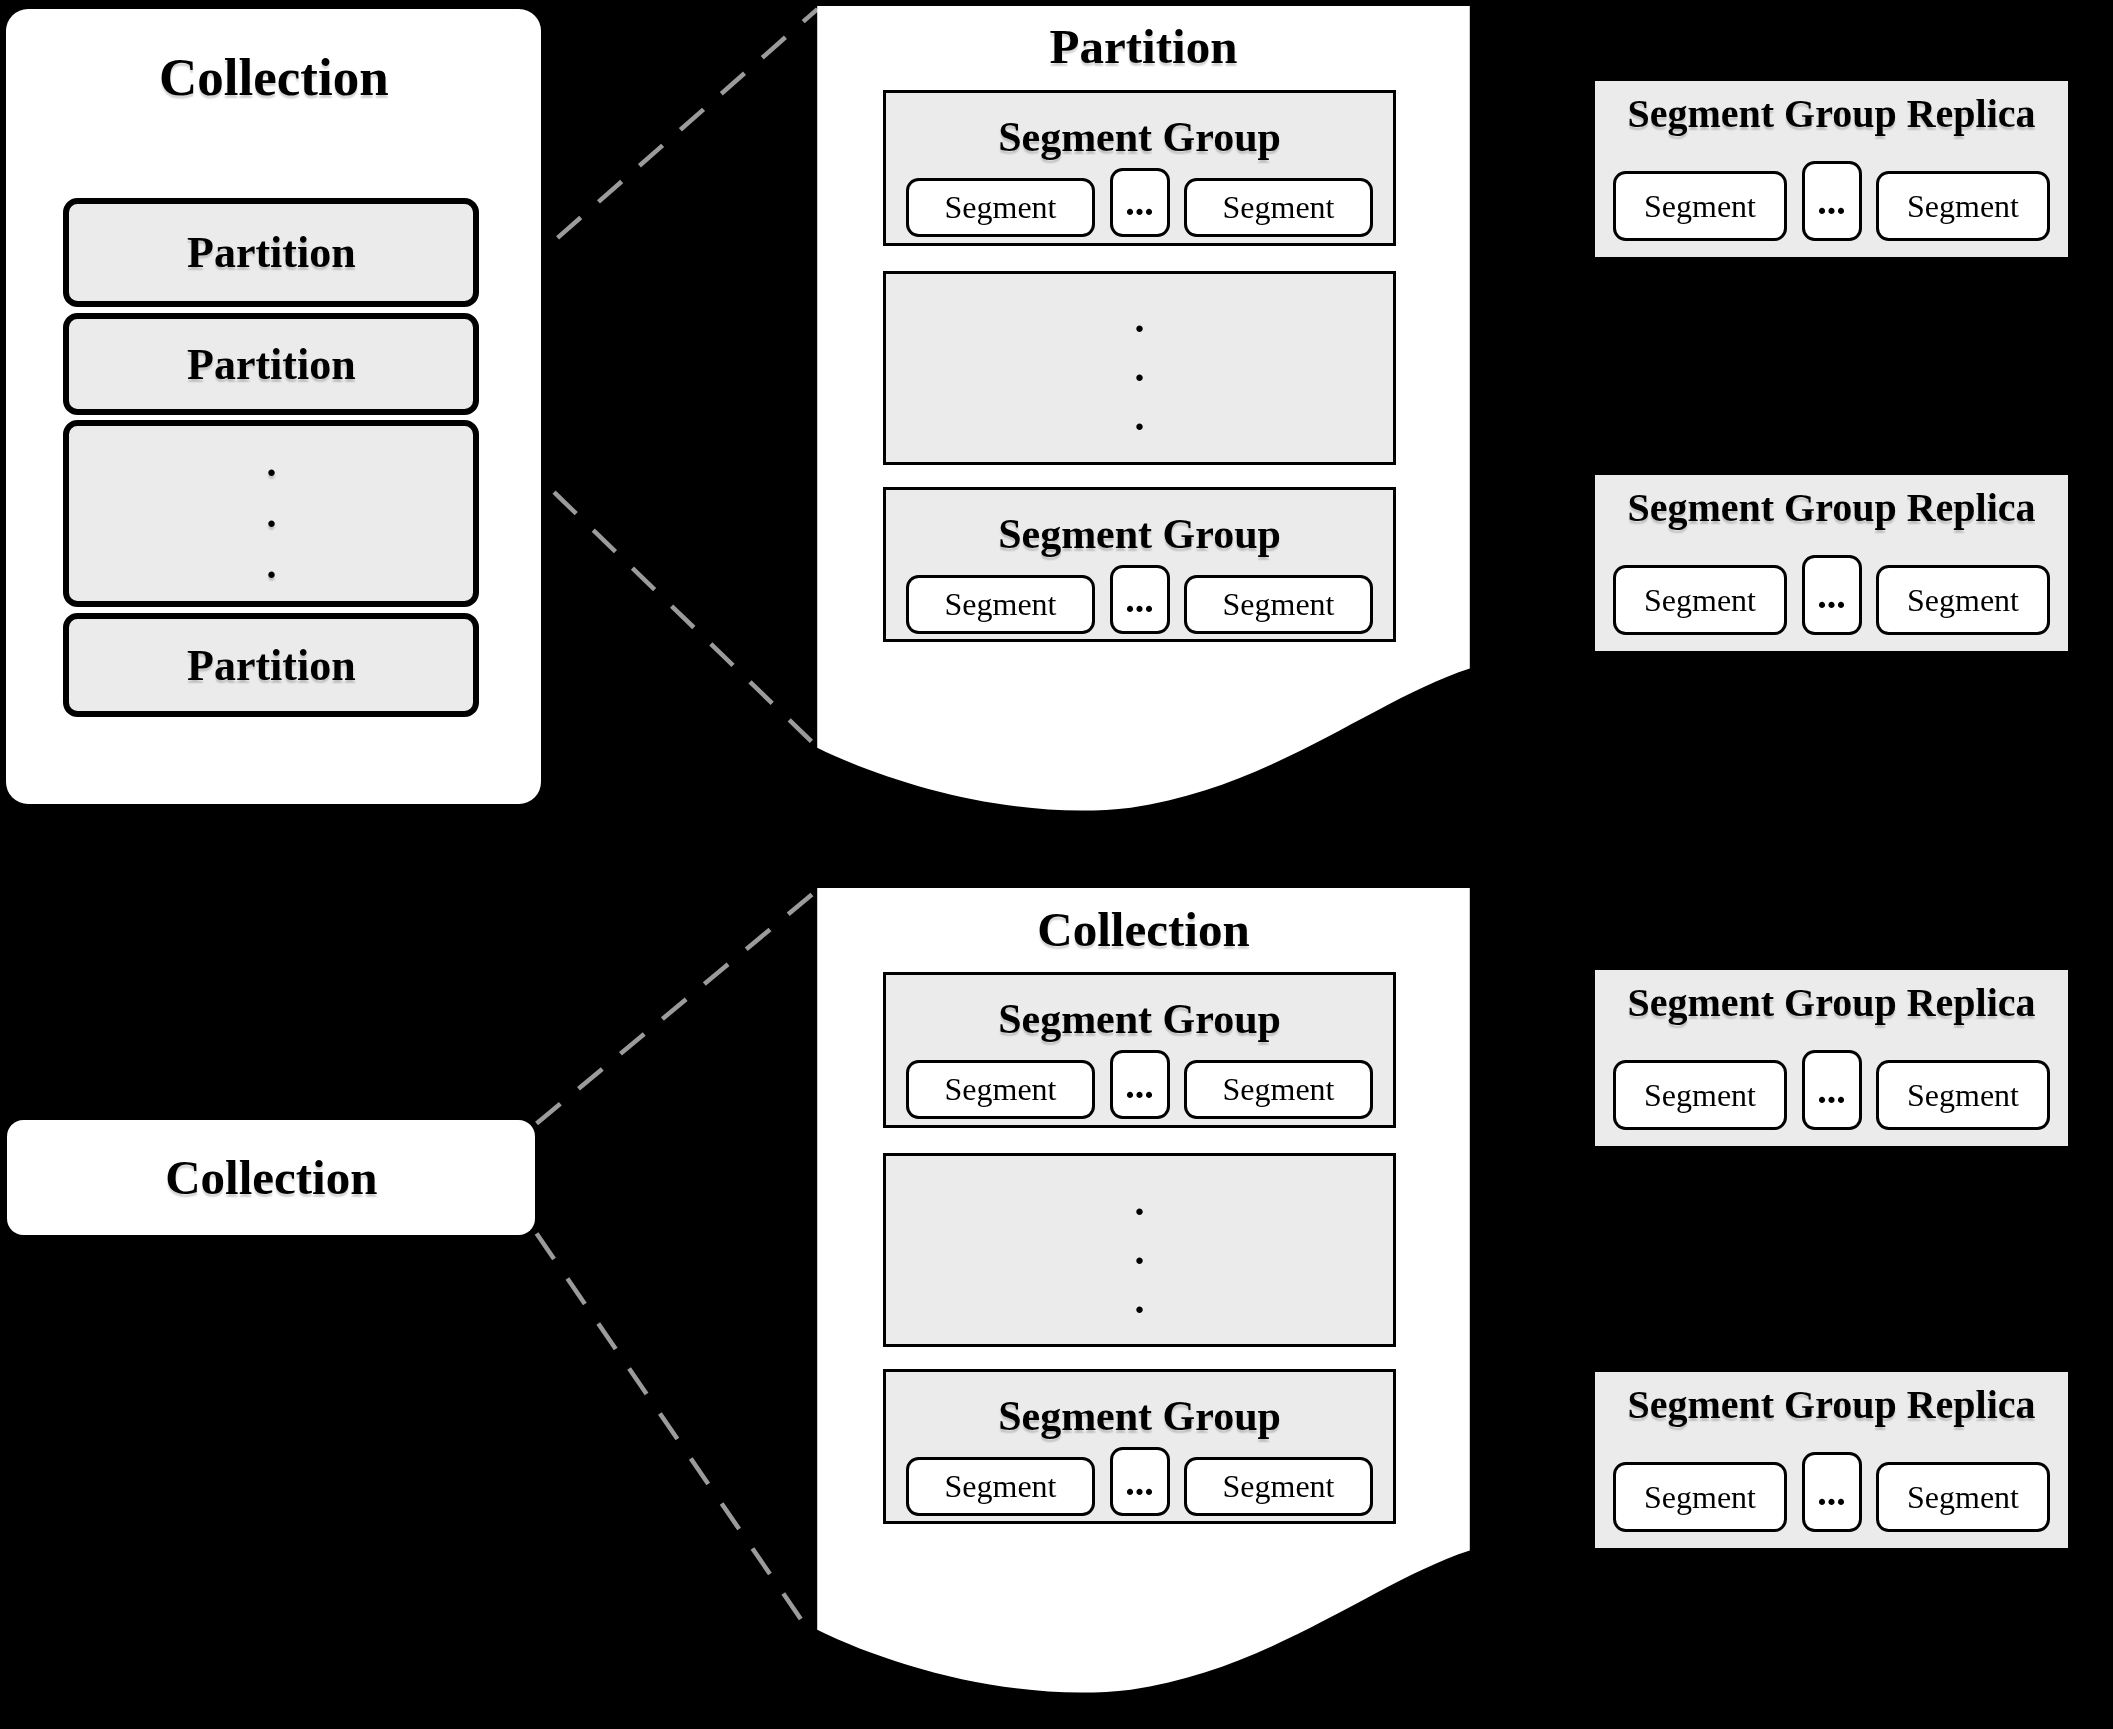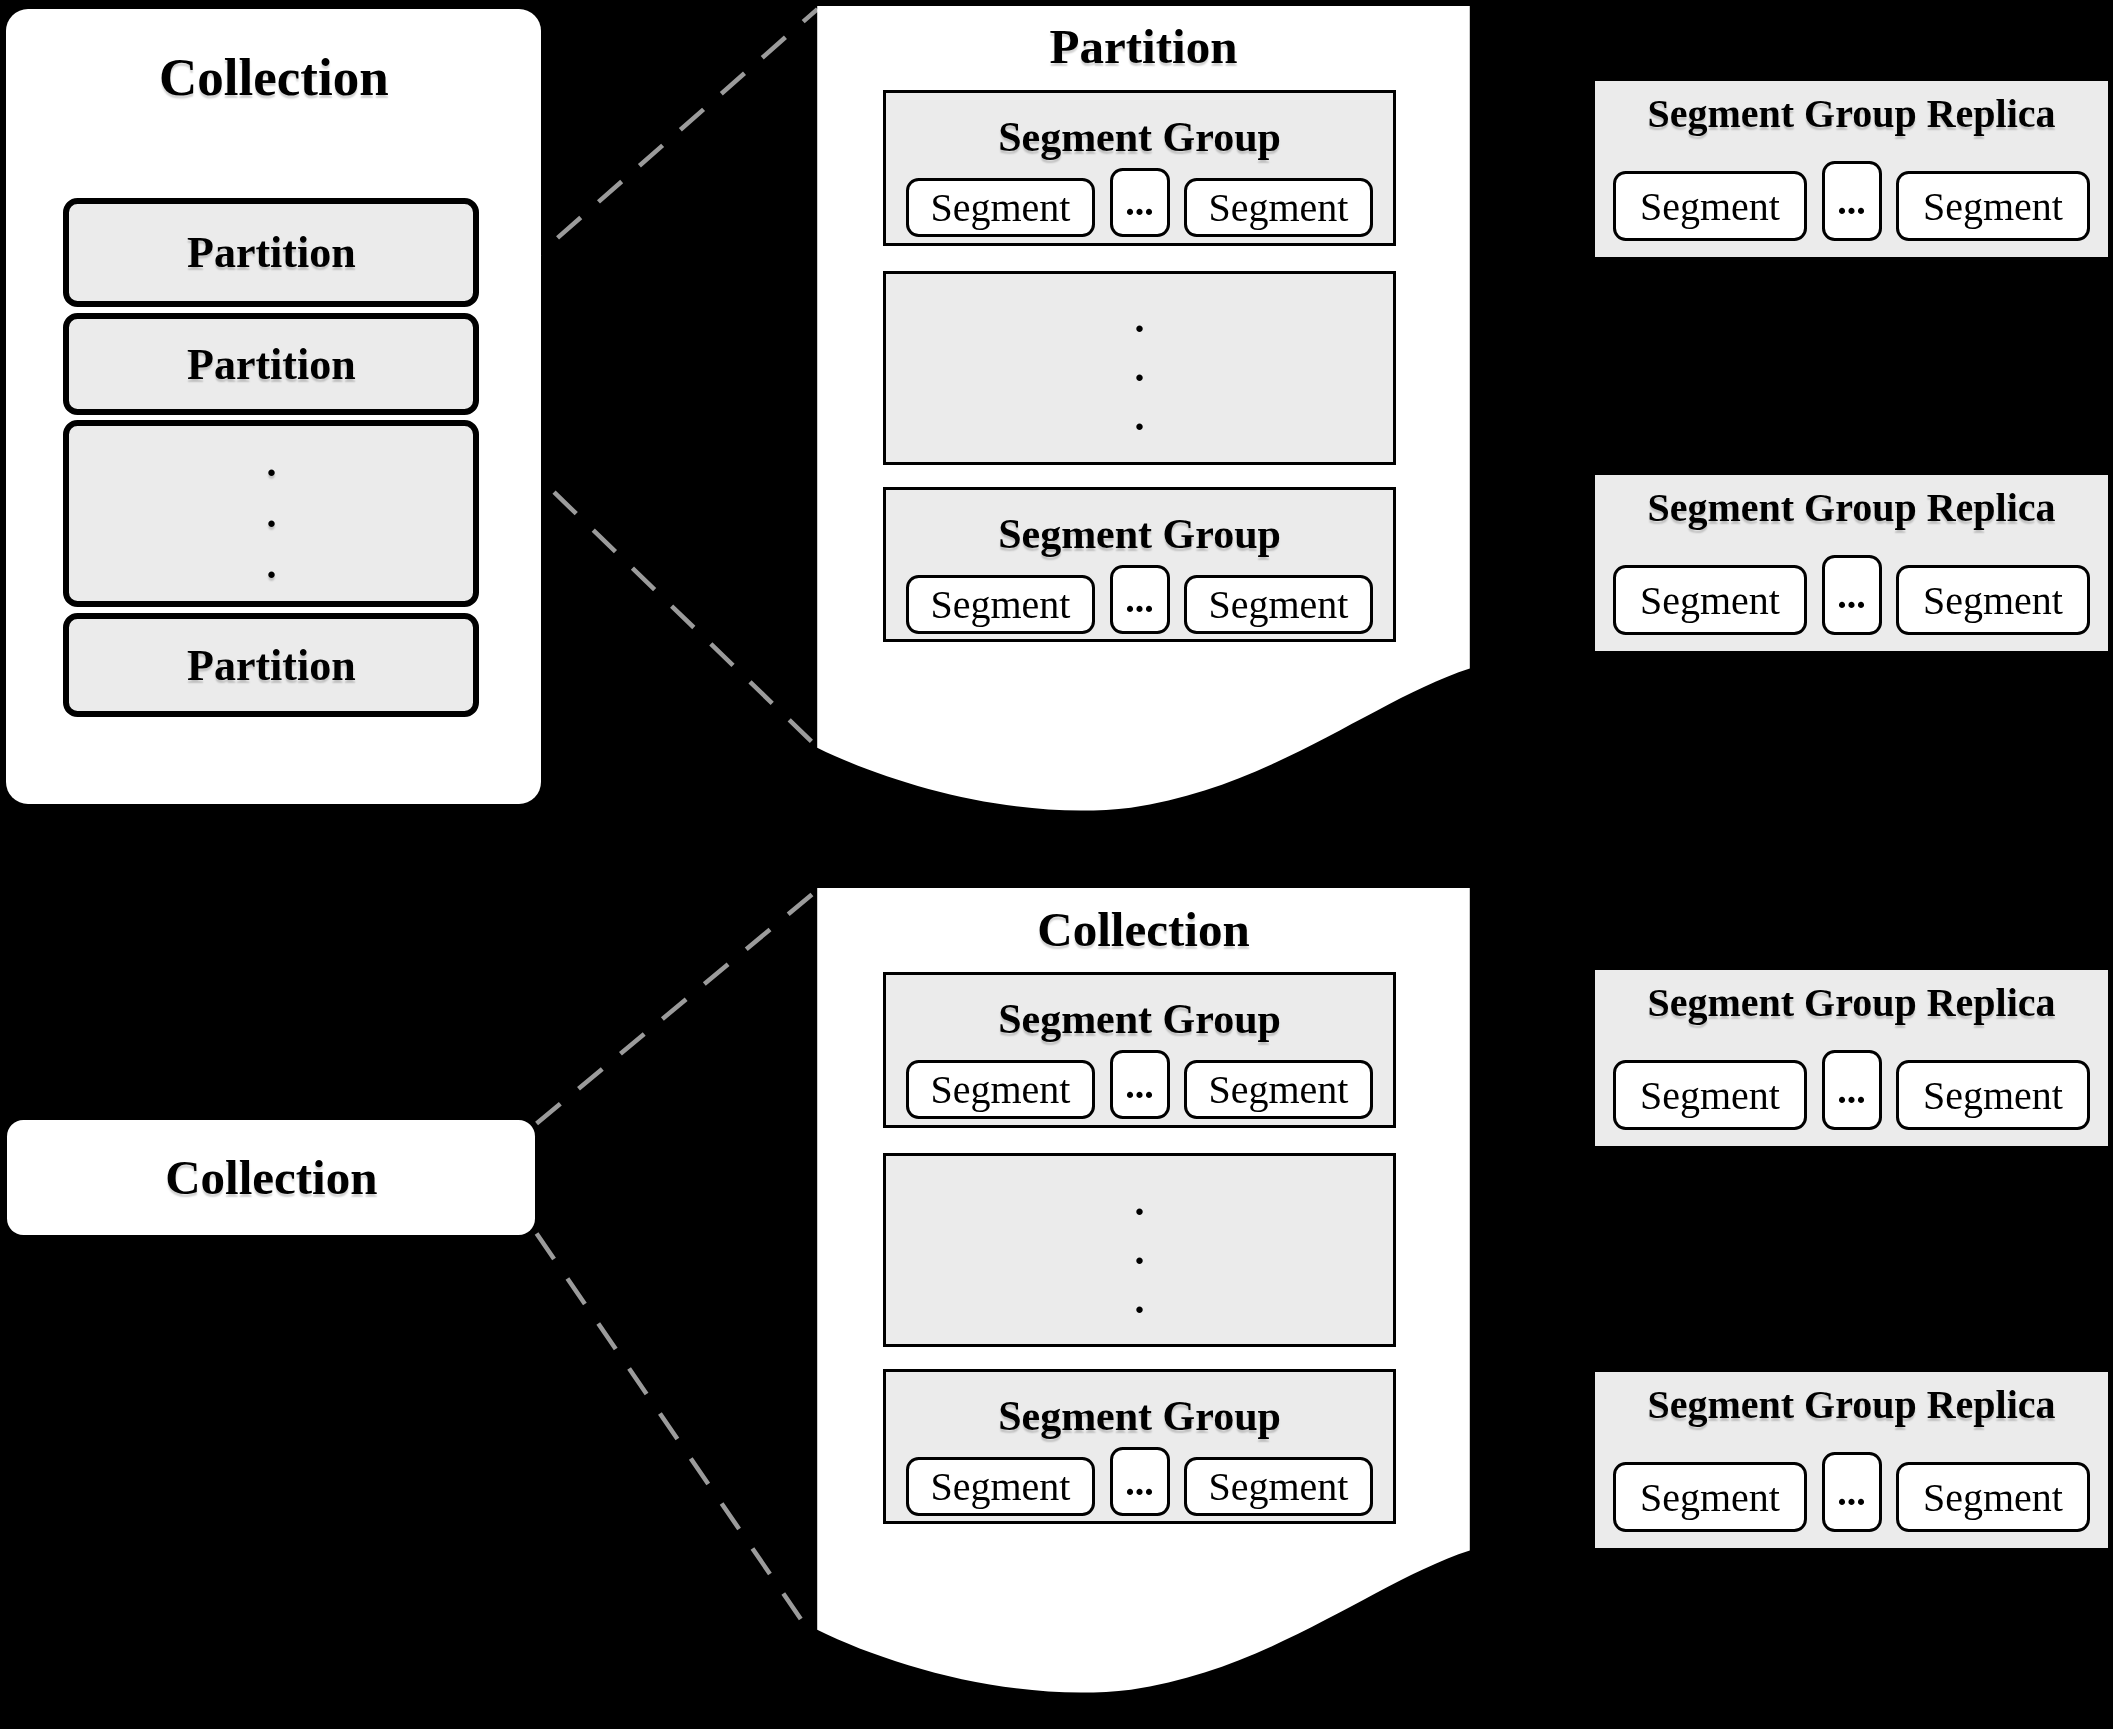--- a/index.html
+++ b/index.html
@@ -38,27 +38,27 @@
   .page .page-title{position:absolute;top:12.7px;left:0;right:0;text-align:center;
     font-size:49px;font-weight:bold;text-shadow:0 2.7px 1.8px rgba(0,0,0,0.18);}
   .sg-box{position:absolute;left:66px;width:513px;background:#ebebeb;border:3.6px solid #000;}
   .sg-1{top:84px;height:156px;}
   .sg-ellipsis-box{top:265px;height:194px;display:flex;align-items:center;justify-content:center;}
   .sg-2{top:481px;height:155px;}
   .sg-title{margin-top:20px;text-align:center;font-size:42px;font-weight:bold;
     text-shadow:0 2.7px 1.8px rgba(0,0,0,0.18);}
   .seg-row{position:absolute;left:20px;right:20px;top:75px;height:69px;display:flex;gap:14.5px;}
   .segment-box{flex:1;background:#fff;border:3.6px solid #000;border-radius:12.7px;
-    display:flex;align-items:center;justify-content:center;font-size:40px;margin-top:10px;}
+    display:flex;align-items:center;justify-content:center;font-size:32px;margin-top:10px;}
   .ellipsis-cell{width:60px;flex:0 0 60px;background:#fff;border:3.6px solid #000;border-radius:12.7px;
     display:flex;align-items:center;justify-content:center;font-size:38px;font-weight:bold;}
   .v-ellipsis{font-size:40px;font-weight:bold;line-height:49px;white-space:pre-line;text-align:center;}
 
   
-  .replica-box{position:absolute;left:1595px;width:513px;height:176px;background:#ebebeb;}
+  .replica-box{position:absolute;left:1595px;width:473px;height:176px;background:#ebebeb;}
   .replica-1{top:81px;} .replica-2{top:475px;} .replica-3{top:970px;} .replica-4{top:1372px;}
   .replica-title{margin-top:9px;text-align:center;font-size:40px;font-weight:bold;
     text-shadow:0 2.7px 1.8px rgba(0,0,0,0.18);}
   .replica-box .seg-row{top:80px;left:18px;right:18px;height:80px;}
 </style>
 </head>
 <body>
 
 <div class="canvas">
 

